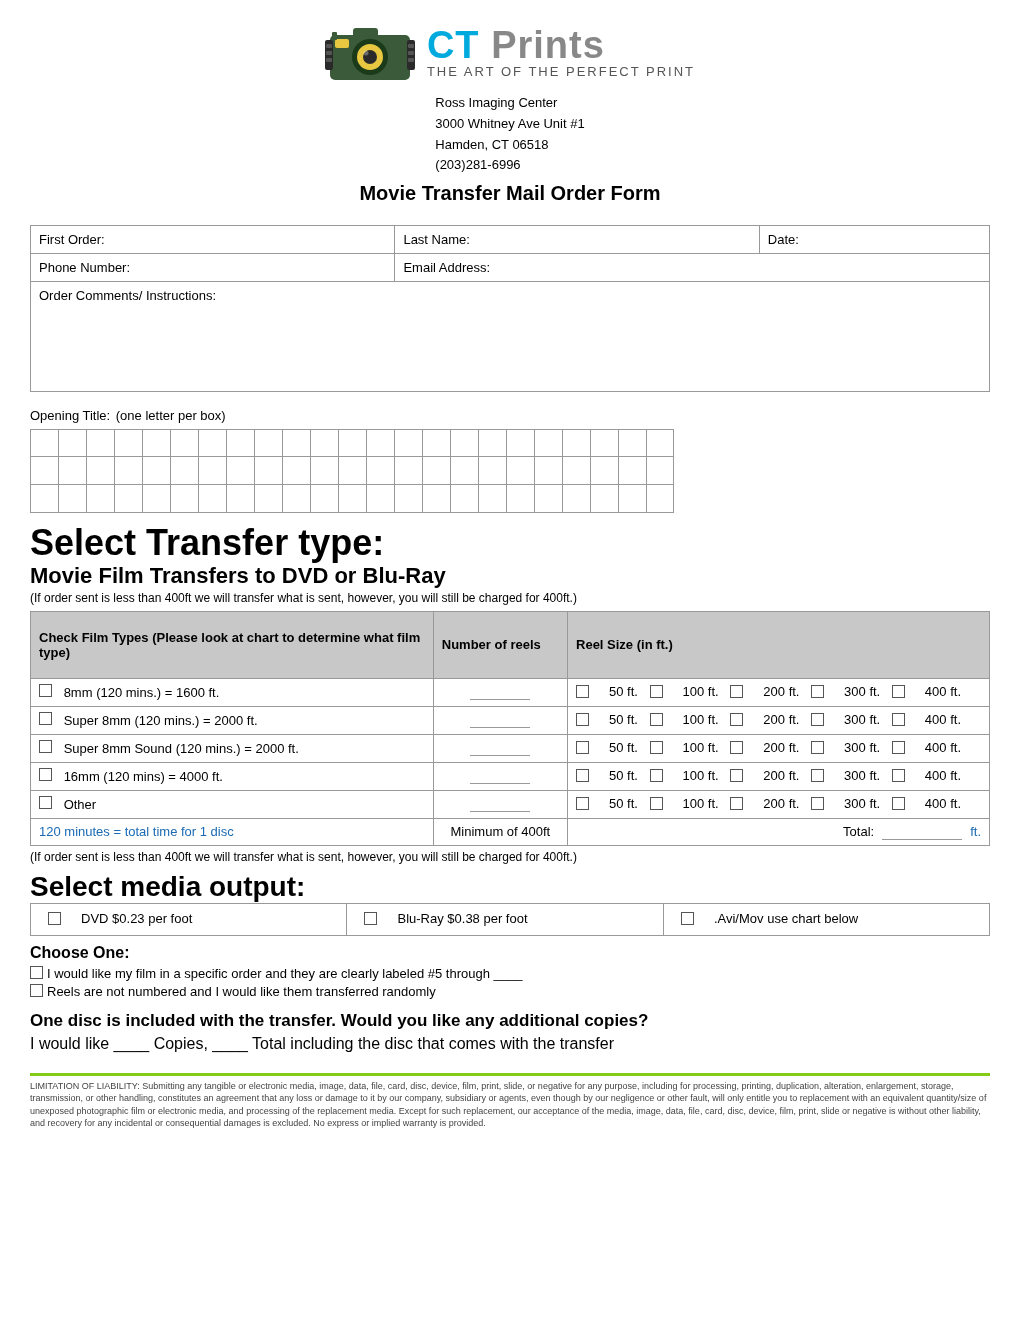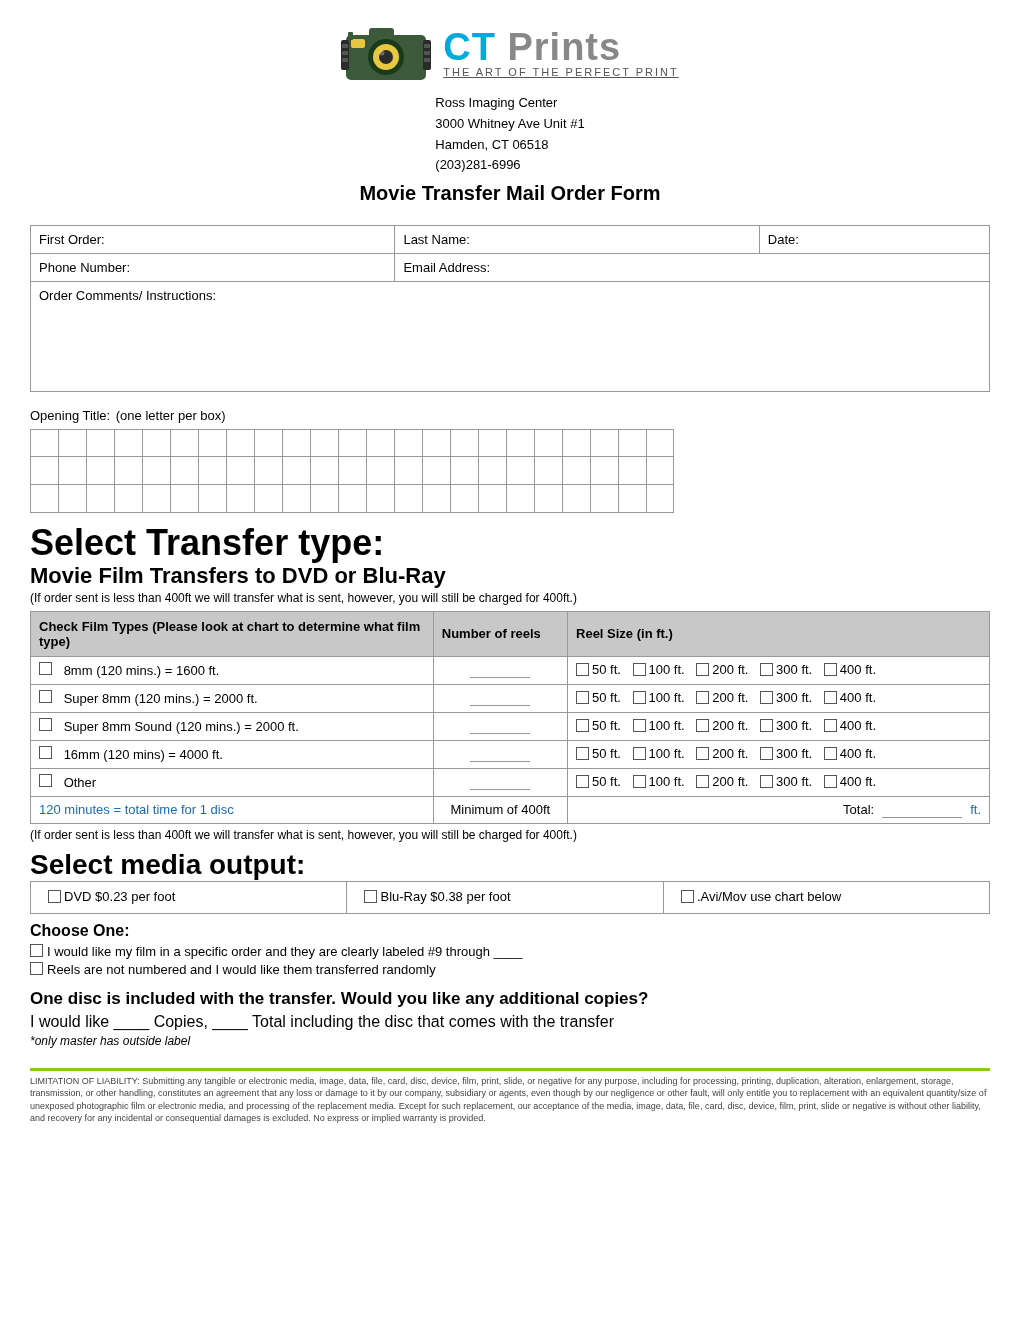--- a/index.html
+++ b/index.html
@@ -38,26 +38,25 @@
       font-size: 38px;
       font-weight: bold;
       color: #00aadd;
       letter-spacing: 1px;
       line-height: 1;
     }
     .logo-ct-prints span {
       color: #888;
     }
     .logo-tagline {
-      font-size: 11px;
+      font-size: 13px;
       color: #555;
       letter-spacing: 2px;
       text-transform: uppercase;
       margin-top: 0;
-      text-decoration: underline;
     }
     .company-info {
       font-size: 13px;
       line-height: 1.6;
       margin-bottom: 6px;
     }
     .form-title {
       font-size: 20px;
       font-weight: bold;
       text-align: center;
@@ -138,39 +137,39 @@
 
     
     .film-table {
       width: 100%;
       border-collapse: collapse;
       border: 1px solid #999;
       margin-bottom: 4px;
     }
     .film-table th {
       background: #c8c8c8;
-      padding: 7px 8px;
+      padding: 18px 8px;
       text-align: left;
       font-size: 13px;
       font-weight: bold;
       border: 1px solid #999;
     }
     .film-table td {
       border: 1px solid #999;
       padding: 5px 8px;
       vertical-align: middle;
       font-size: 13px;
     }
     .film-table tr:last-child td {
       
     }
     .checkbox-inline {
       display: inline-flex;
       align-items: center;
-      gap: 3px;
+      gap: 20px;
       margin-right: 8px;
       white-space: nowrap;
     }
     .cb-box {
       width: 13px;
       height: 13px;
       border: 1px solid #555;
       display: inline-block;
       vertical-align: middle;
       flex-shrink: 0;
@@ -640,27 +639,26 @@
       </span>
     </td>
   </tr>
 </tbody>
   </table>
 
 <div class="choose-section">
   <div class="choose-heading">Choose One:</div>
   <div class="choose-option">
     <span class="cb-box"></span>
-    <span>I would like my film in a specific order and they are clearly labeled #9 through ____</span>
+    <span>I would like my film in a specific order and they are clearly labeled #5 through ____</span>
   </div>
   <div class="choose-option">
     <span class="cb-box"></span>
     <span>Reels are not numbered and I would like them transferred randomly</span>
   </div>
 </div>
 
 <div class="copies-section">
   <div class="copies-heading">One disc is included with the transfer. Would you like any additional copies?</div>
   <div class="copies-text">I would like ____ Copies, ____ Total including the disc that comes with the transfer</div>
-  <div class="copies-note">*only master has outside label</div>
 </div>
 
 <div class="disclaimer">LIMITATION OF LIABILITY: Submitting any tangible or electronic media, image, data, file, card, disc, device, film, print, slide, or negative for any purpose, including for processing, printing, duplication, alteration, enlargement, storage, transmission, or other handling, constitutes an agreement that any loss or damage to it by our company, subsidiary or agents, even though by our negligence or other fault, will only entitle you to replacement with an equivalent quantity/size of unexposed photographic film or electronic media, and processing of the replacement media. Except for such replacement, our acceptance of the media, image, data, file, card, disc, device, film, print, slide or negative is without other liability, and recovery for any incidental or consequential damages is excluded. No express or implied warranty is provided.</div>
 
 </body></html>

